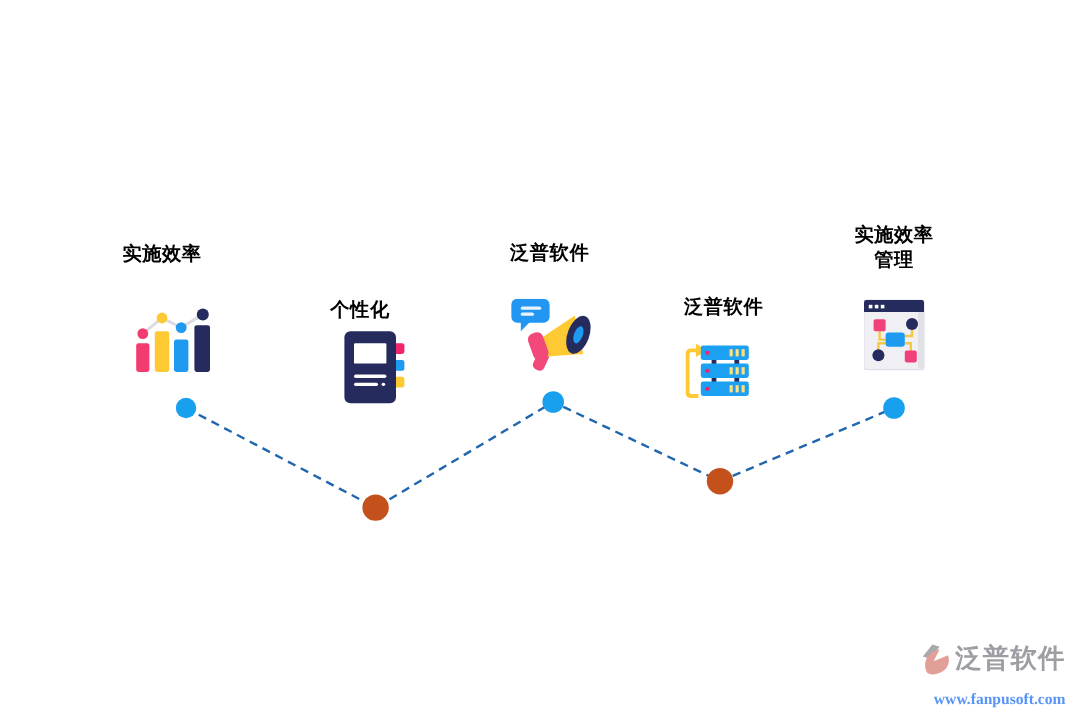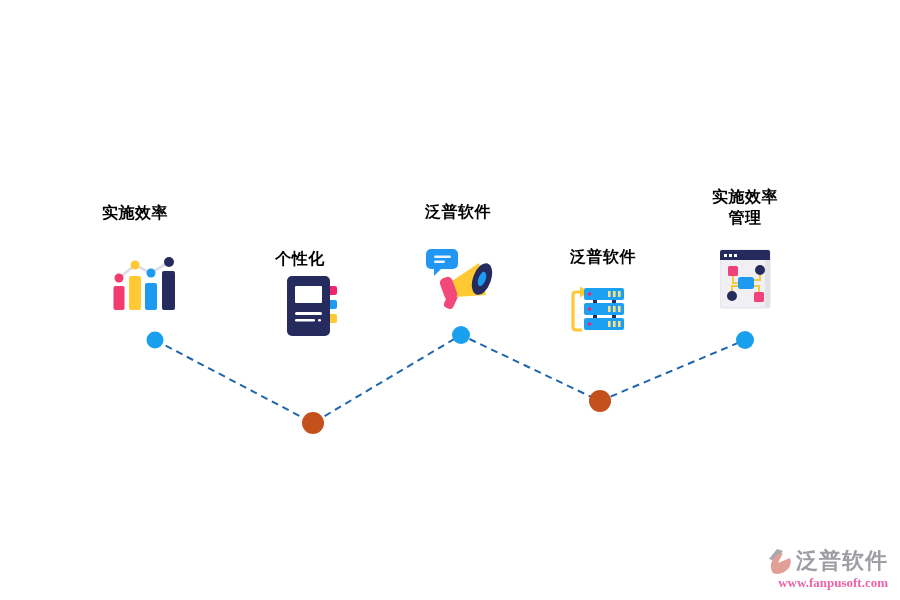--- a/index.html
+++ b/index.html
@@ -20,21 +20,21 @@
     display:flex;flex-direction:column;align-items:flex-end;
     opacity:.85;
   }
   .wm-row{display:flex;align-items:center;gap:3px;}
   .wm-brand{
     font-family:"Liberation Serif",serif;font-weight:bold;
     font-size:22px;color:#8d8d95;letter-spacing:1px;line-height:24px;
   }
   .wm-url{
     font-family:"Liberation Serif",serif;font-weight:bold;
-    font-size:13px;color:#ec4899;line-height:15px;margin-top:0;
+    font-size:13px;color:#3b82f6;line-height:15px;margin-top:12px;
   }
 </style>
 </head>
 <body>
 
 <div class="canvas">
 
   <svg class="connector-svg" width="900" height="600">
     <polyline points="155,340 313,423 461,335 600,401 745,340" fill="none" stroke-width="2" stroke-dasharray="7 5" stroke="#1f66ae"></polyline>
     <circle cx="155" cy="340" r="8.5" fill="#18a0ef"></circle>

